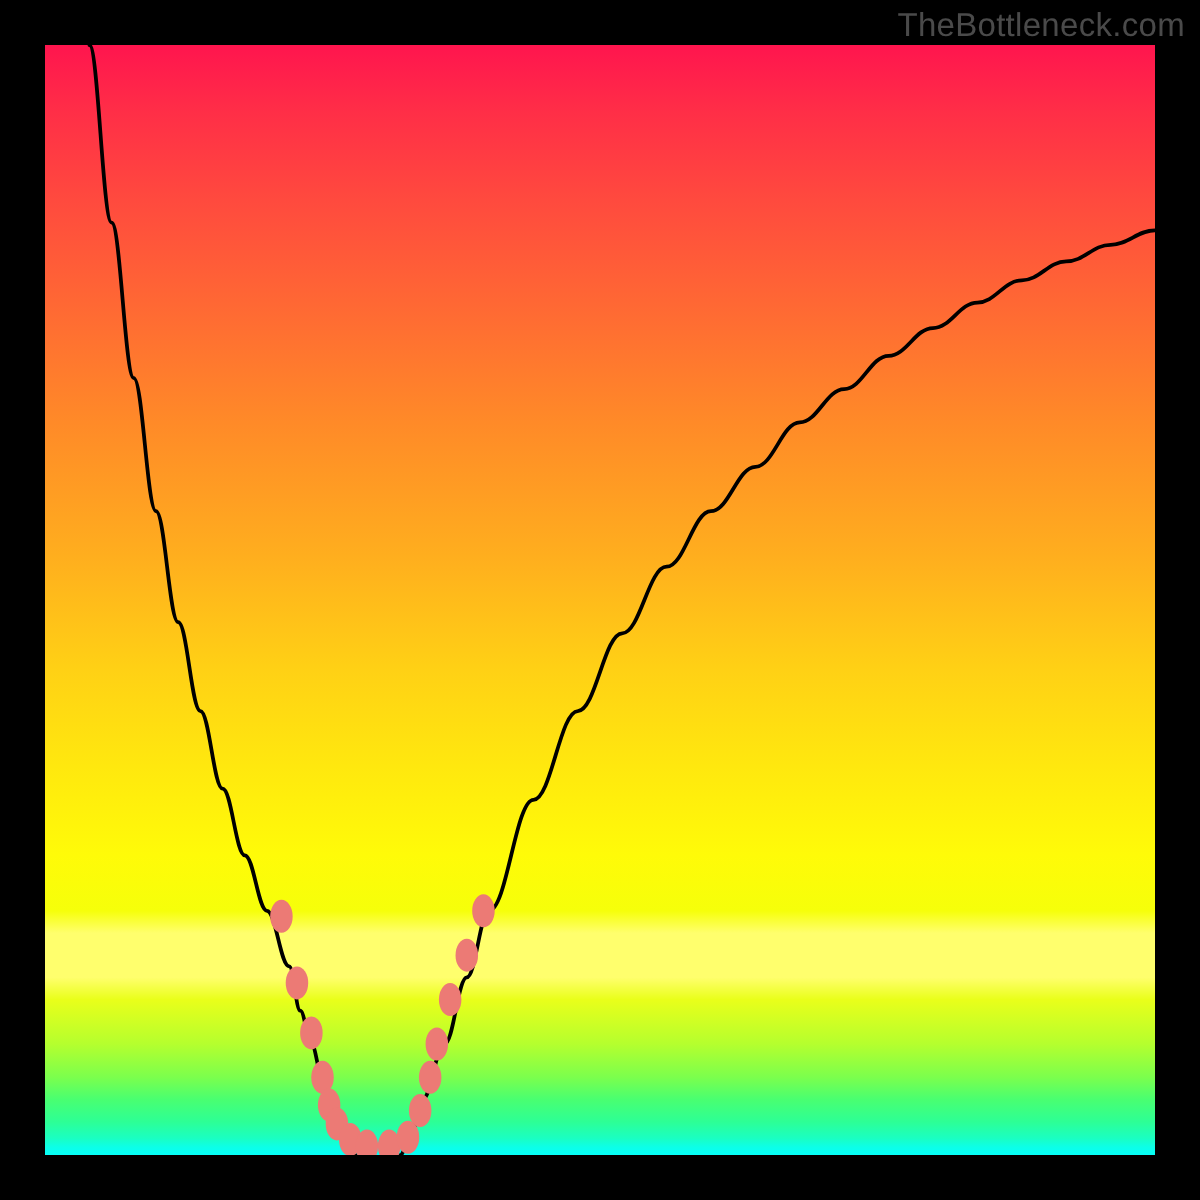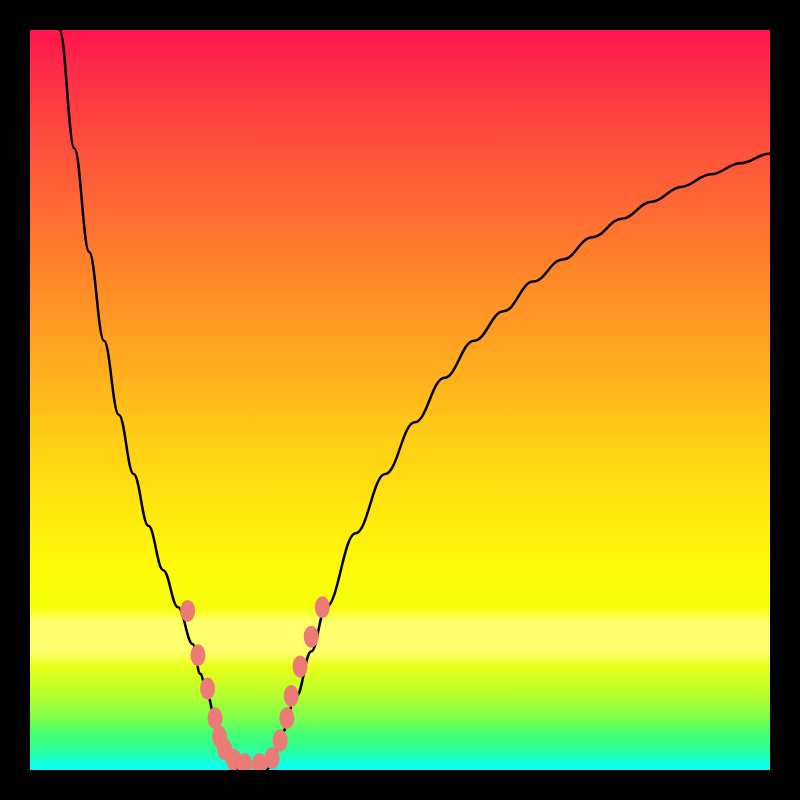--- a/index.html
+++ b/index.html
@@ -67,20 +67,21 @@
     color: #4a4a4a;
     font-size: 22px;
     letter-spacing: 0.2px;
     font-weight: 500;
   }
 </style>
 </head>
 <body>
 
 <div class="frame">
+  <div class="watermark">TheBottleneck.com</div>
   <div class="plot-area">
     <div class="gradient"></div>
     <svg class="curves" viewBox="0 0 740 740" preserveAspectRatio="none">
       <g id="line-group">
           <path d="M 29.6 0 C 35.52 0 38.48 118.39999999999998 44.4 118.39999999999998 C 50.32 118.39999999999998 53.28 222 59.2 222 C 65.12 222 68.08 310.8 74 310.8 C 79.92 310.8 82.88 384.8 88.8 384.8 C 94.72 384.8 97.68 444 103.60000000000001 444 C 109.52000000000001 444 112.48 495.79999999999995 118.4 495.79999999999995 C 124.32 495.79999999999995 127.28 540.2 133.2 540.2 C 139.12 540.2 142.07999999999998 577.2 148 577.2 C 153.92000000000002 577.2 156.88 614.2 162.8 614.2 C 165.76000000000002 614.2 167.24 643.8 170.20000000000002 643.8 C 173.16 643.8 174.64000000000001 666 177.6 666 C 180.56 666 182.04 688.2 185 688.2 C 187.96 688.2 189.44 710.4 192.4 710.4 C 195.36 710.4 196.84 725.2 199.8 725.2 C 202.76000000000002 725.2 204.24 740 207.20000000000002 740" fill="none" stroke="#000000" stroke-width="2.5" stroke-linecap="round"></path>
           <path d="M 236.8 740 C 239.76000000000002 740 241.24 725.2 244.20000000000002 725.2 C 247.16000000000003 725.2 248.64000000000001 703 251.60000000000002 703 C 257.52 703 260.48 666 266.4 666 C 272.32 666 275.28 621.6 281.2 621.6 C 287.12 621.6 290.08 577.2 296 577.2 C 307.84000000000003 577.2 313.76 503.2 325.6 503.2 C 337.44 503.2 343.36 444 355.2 444 C 367.04 444 372.96 392.20000000000005 384.8 392.20000000000005 C 396.64000000000004 392.20000000000005 402.56 347.79999999999995 414.40000000000003 347.79999999999995 C 426.24 347.79999999999995 432.16 310.8 444 310.8 C 455.84000000000003 310.8 461.76 281.2 473.6 281.2 C 485.44000000000005 281.2 491.36 251.59999999999997 503.20000000000005 251.59999999999997 C 515.04 251.59999999999997 520.96 229.40000000000003 532.8 229.40000000000003 C 544.64 229.40000000000003 550.56 207.20000000000005 562.4 207.20000000000005 C 574.24 207.20000000000005 580.16 188.70000000000005 592 188.70000000000005 C 603.84 188.70000000000005 609.76 171.67999999999995 621.6 171.67999999999995 C 633.44 171.67999999999995 639.36 156.8800000000001 651.2 156.8800000000001 C 663.0400000000001 156.8800000000001 668.96 144.29999999999995 680.8000000000001 144.29999999999995 C 692.64 144.29999999999995 698.5600000000001 133.20000000000005 710.4 133.20000000000005 C 722.24 133.20000000000005 728.16 123.58000000000004 740 123.58000000000004" fill="none" stroke="#000000" stroke-width="2.5" stroke-linecap="round"></path>
         </g>
       <g id="marker-group">
           <ellipse cx="157.62" cy="580.9" rx="7.5" ry="11" fill="#ec7a75"></ellipse>
           <ellipse cx="167.98" cy="625.3" rx="7.5" ry="11" fill="#ec7a75"></ellipse>

